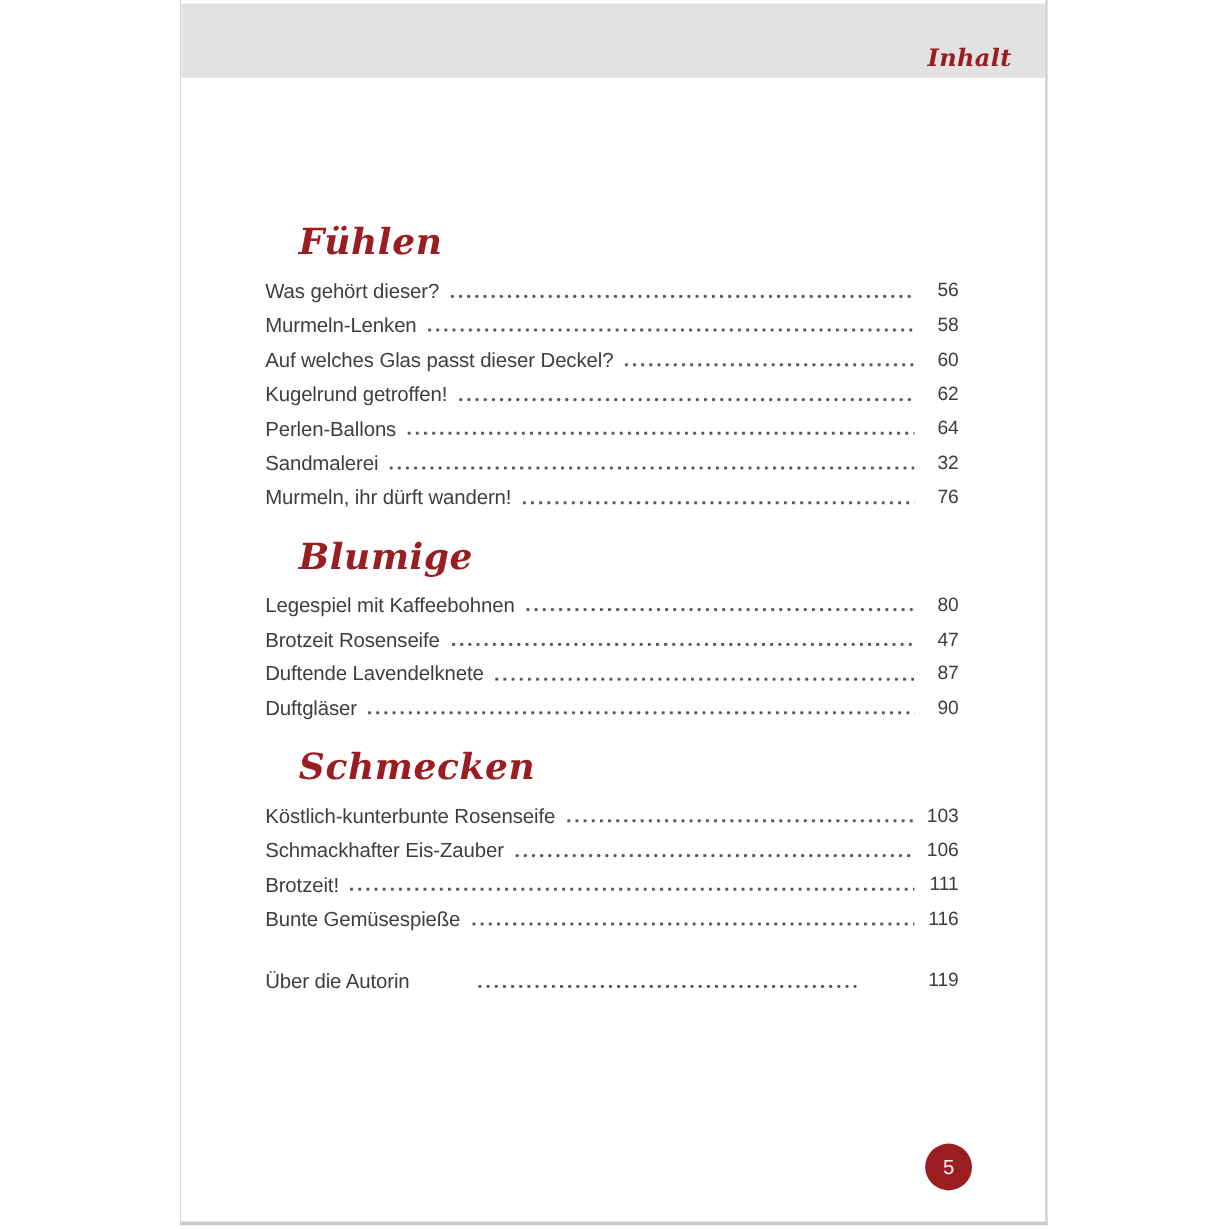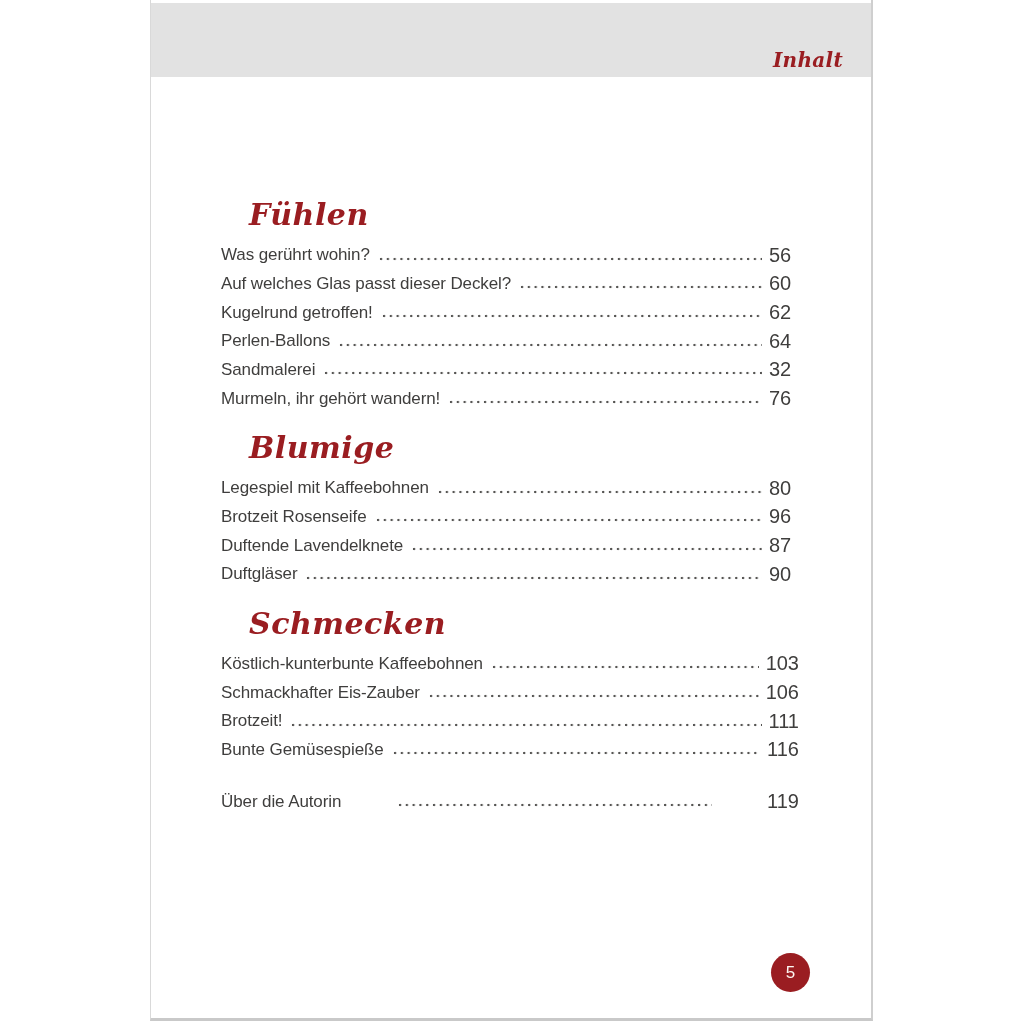--- a/index.html
+++ b/index.html
@@ -13,21 +13,21 @@
   body{font-family:"Liberation Sans",sans-serif;position:relative;}
 
   .page{
     position:absolute;left:150px;top:0;width:723px;height:1021px;
     background:#ffffff;
     border-left:1px solid #d9d9d9;
     border-right:2px solid #cfcfcf;
     border-bottom:3px solid #c9c9c9;
   }
   .band{
-    margin-top:3px;height:74px;width:100%;
+    margin-top:3px;height:62px;width:100%;
     background:var(--band);
     display:flex;justify-content:flex-end;align-items:flex-end;
     padding:0 28px 7px 0;
   }
   .script{
     font-family:"DejaVu Serif","Liberation Serif",serif;
     font-style:italic;font-weight:600;color:var(--accent);
   }
   .band .running-head{font-size:20px;line-height:20px;letter-spacing:0.3px;}
 
@@ -44,21 +44,21 @@
   }
   .etitle{
     font-size:17px;white-space:nowrap;letter-spacing:-0.1px;
   }
   .dots{
     flex:1;height:4px;align-self:flex-end;margin:0 7px 9px 9px;
     background-image:radial-gradient(circle at 2px 2px,var(--dot) 1.15px,rgba(0,0,0,0) 1.6px);
     background-size:6.8px 4px;background-repeat:repeat-x;
   }
   .pnum{
-    font-size:20px;min-width:30px;white-space:nowrap;
+    font-size:16px;min-width:30px;text-align:right;white-space:nowrap;
   }
   .footer-entry{margin-top:23px;gap:48px;}
 
   .page-badge{
     position:absolute;left:620px;top:953px;width:39px;height:39px;
     border-radius:50%;background:var(--accent);
     display:flex;align-items:center;justify-content:center;
     color:#fdf7f2;font-size:17px;
   }
 </style>
@@ -69,23 +69,28 @@
 
   <div class="band">
     <span class="script running-head">Inhalt</span>
   </div>
 
   <div class="content">
       <section class="toc-section">
     <h2 class="script">Fühlen</h2>
     <div class="entries">
           <div class="entry">
-    <span class="etitle">Was gerührt wohin?</span>
+    <span class="etitle">Was gehört dieser?</span>
     <span class="dots"></span>
     <span class="pnum">56</span>
+  </div>
+          <div class="entry">
+    <span class="etitle">Murmeln-Lenken</span>
+    <span class="dots"></span>
+    <span class="pnum">58</span>
   </div>
           <div class="entry">
     <span class="etitle">Auf welches Glas passt dieser Deckel?</span>
     <span class="dots"></span>
     <span class="pnum">60</span>
   </div>
           <div class="entry">
     <span class="etitle">Kugelrund getroffen!</span>
     <span class="dots"></span>
     <span class="pnum">62</span>
@@ -94,56 +99,56 @@
     <span class="etitle">Perlen-Ballons</span>
     <span class="dots"></span>
     <span class="pnum">64</span>
   </div>
           <div class="entry">
     <span class="etitle">Sandmalerei</span>
     <span class="dots"></span>
     <span class="pnum">32</span>
   </div>
           <div class="entry">
-    <span class="etitle">Murmeln, ihr gehört wandern!</span>
+    <span class="etitle">Murmeln, ihr dürft wandern!</span>
     <span class="dots"></span>
     <span class="pnum">76</span>
   </div>
         </div>
   </section>
       <section class="toc-section">
     <h2 class="script">Blumige</h2>
     <div class="entries">
           <div class="entry">
     <span class="etitle">Legespiel mit Kaffeebohnen</span>
     <span class="dots"></span>
     <span class="pnum">80</span>
   </div>
           <div class="entry">
     <span class="etitle">Brotzeit Rosenseife</span>
     <span class="dots"></span>
-    <span class="pnum">96</span>
+    <span class="pnum">47</span>
   </div>
           <div class="entry">
     <span class="etitle">Duftende Lavendelknete</span>
     <span class="dots"></span>
     <span class="pnum">87</span>
   </div>
           <div class="entry">
     <span class="etitle">Duftgläser</span>
     <span class="dots"></span>
     <span class="pnum">90</span>
   </div>
         </div>
   </section>
       <section class="toc-section">
     <h2 class="script">Schmecken</h2>
     <div class="entries">
           <div class="entry">
-    <span class="etitle">Köstlich-kunterbunte Kaffeebohnen</span>
+    <span class="etitle">Köstlich-kunterbunte Rosenseife</span>
     <span class="dots"></span>
     <span class="pnum">103</span>
   </div>
           <div class="entry">
     <span class="etitle">Schmackhafter Eis-Zauber</span>
     <span class="dots"></span>
     <span class="pnum">106</span>
   </div>
           <div class="entry">
     <span class="etitle">Brotzeit!</span>

